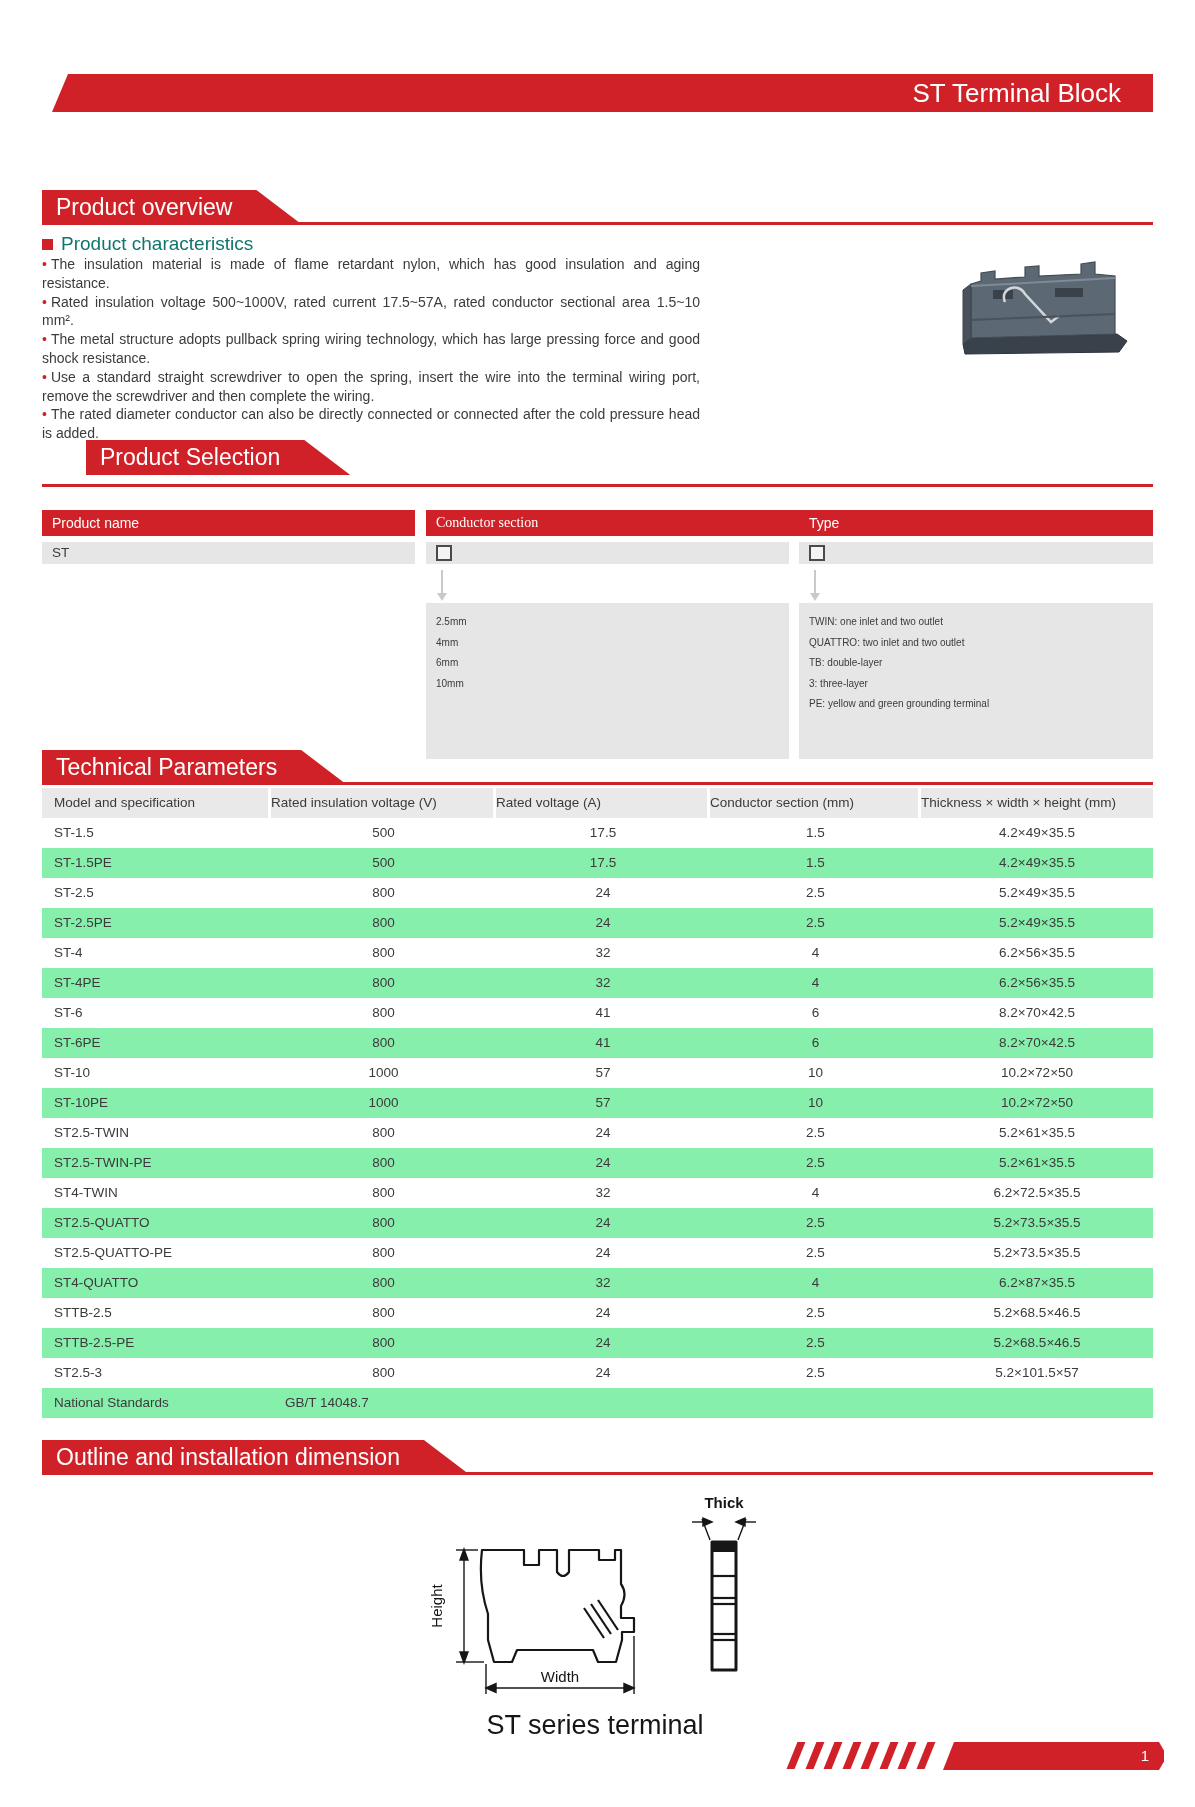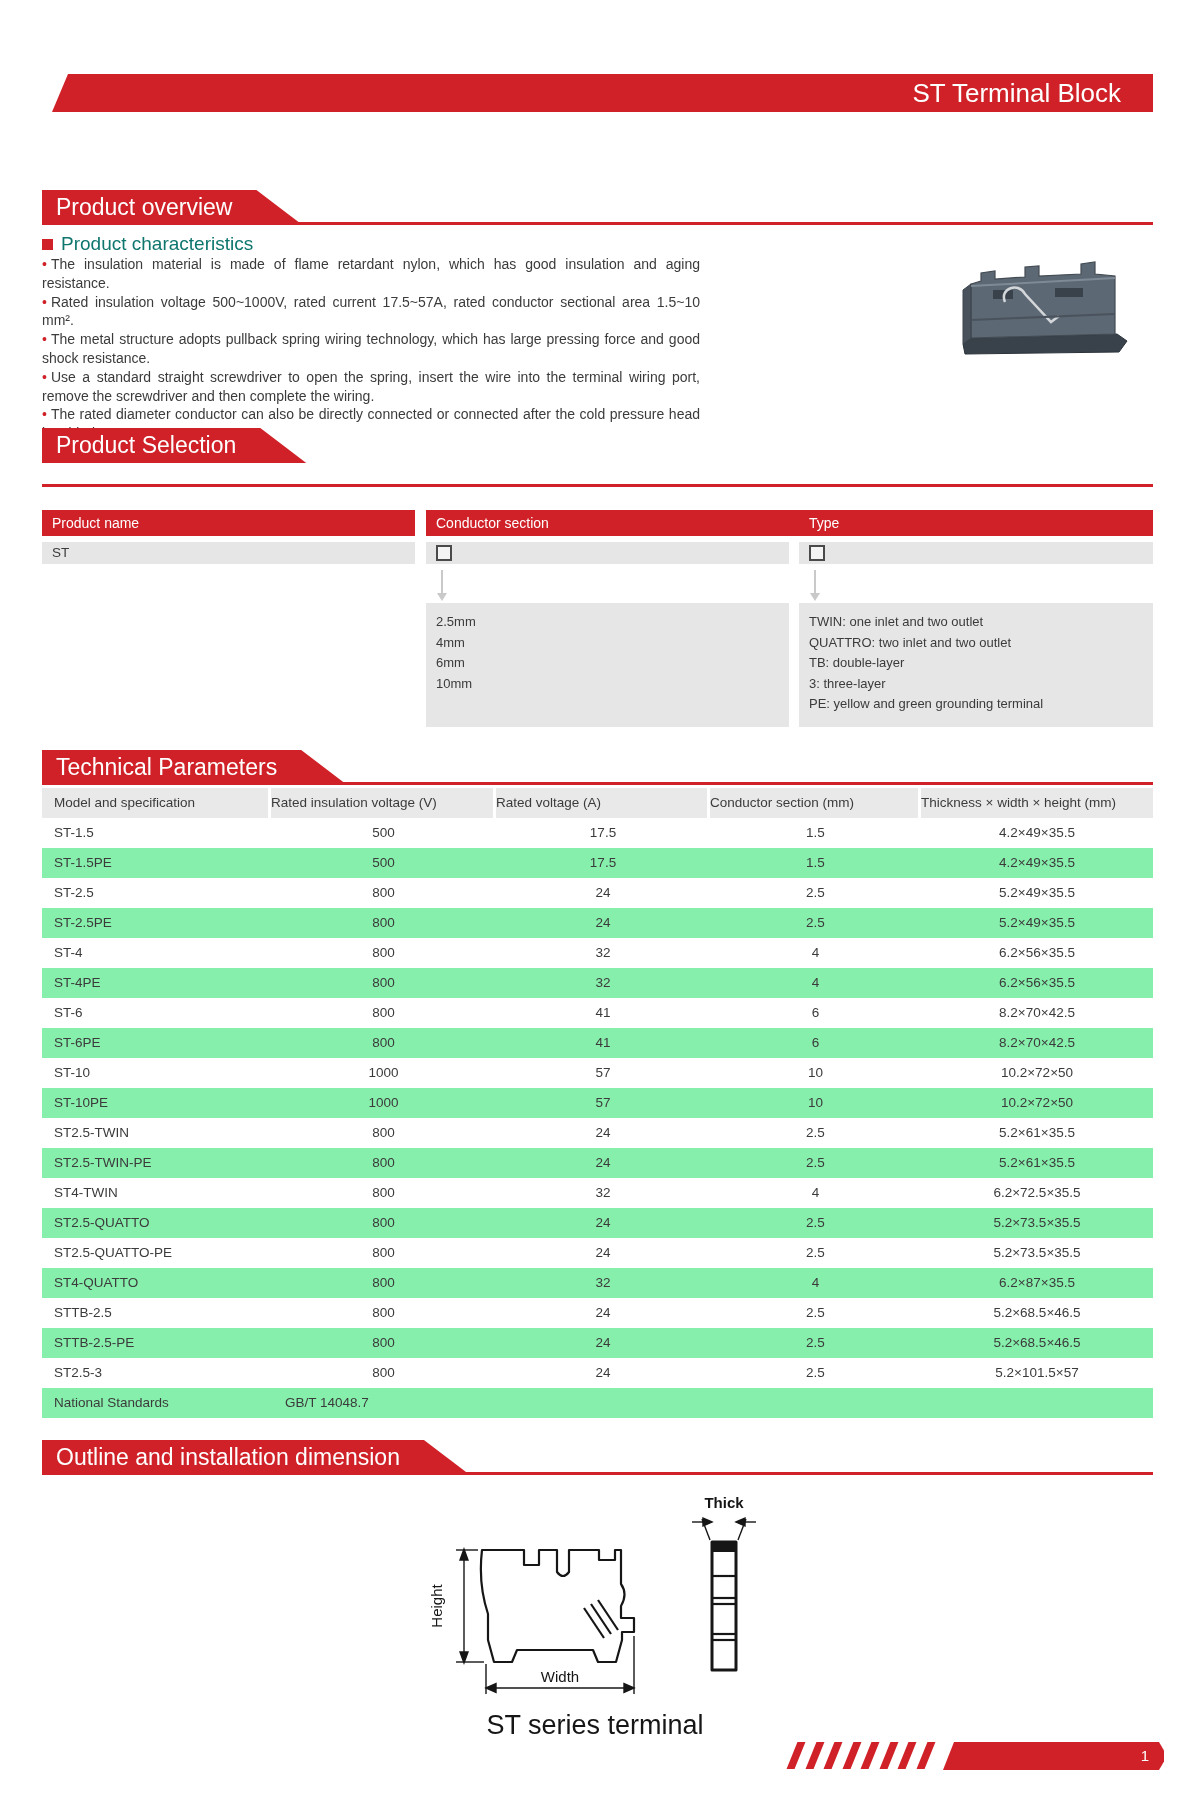--- a/index.html
+++ b/index.html
@@ -32,22 +32,22 @@
   
   .sel-head{position:absolute;top:510px;height:26px;background:#cf2127;color:#fff;
             font-size:14px;line-height:26px;padding-left:10px;box-sizing:border-box;}
   .sel-val{position:absolute;top:542px;height:22px;background:#e6e6e6;box-sizing:border-box;
            font-size:13.5px;line-height:22px;color:#3b3b3b;padding-left:10px;}
   .checkbox{width:12px;height:12px;border:2px solid #4a4a4a;background:#f4f4f4;
             margin-top:3px;box-sizing:content-box;}
   .arrow-line{position:absolute;top:570px;width:2px;height:24px;background:#c9c9c9;}
   .arrow-head{position:absolute;top:593px;width:0;height:0;border-left:5px solid transparent;
               border-right:5px solid transparent;border-top:8px solid #c9c9c9;}
-  .opt-box{position:absolute;top:603px;height:124px;background:#e6e6e6;box-sizing:border-box;
-           padding:9px 6px 0 10px;font-size:13px;line-height:20.5px;color:#3b3b3b;}
+  .opt-box{position:absolute;top:603px;height:156px;background:#e6e6e6;box-sizing:border-box;
+           padding:9px 6px 0 10px;font-size:10px;line-height:20.5px;color:#3b3b3b;}
 
   
   #tt-header{position:absolute;left:42px;top:788px;width:1111px;height:42px;display:grid;
              grid-template-columns:226px 222px 211px 208px 232px;column-gap:3px;}
   .th{background:#e9e9e9;height:30px;line-height:30px;font-size:13.5px;color:#3b3b3b;
       text-align:left;}
   .th.model{text-align:left;padding-left:12px;}
   #tt-rows{position:absolute;left:42px;top:818px;width:1111px;}
   .trow{display:grid;grid-template-columns:229px 225px 214px 211px 232px;height:30px;
         line-height:30px;background:#ffffff;}
@@ -98,24 +98,24 @@
              L180,88 36,92 Z" fill="#5c6874" stroke="#434b53" stroke-width="1.2"></path>
     <polygon points="36,38 36,92 28,98 28,44" fill="#49525c" stroke="#3c444c" stroke-width="1"></polygon>
     <line x1="36" y1="40" x2="180" y2="32" stroke="#7e8a95" stroke-width="2"></line>
     <rect x="120" y="42" width="28" height="9" fill="#39424b"></rect>
     <rect x="58" y="44" width="20" height="9" fill="#39424b"></rect>
     <path d="M70,56 C64,42 84,36 90,48 L116,76 L124,70" fill="none" stroke="#d4d7da" stroke-width="2.5"></path>
     <line x1="36" y1="74" x2="180" y2="68" stroke="#4a535d" stroke-width="2"></line>
   </svg>
 
   <div class="banner-line" style="top:484px;"></div>
-  <div class="banner" style="top:428px;">Product Selection</div>
+  <div class="banner" style="top:440px;margin-left:44px;">Product Selection</div>
 
   <div class="sel-head" style="left:42px;width:373px;">Product name</div>
-  <div class="sel-head" style="left:426px;width:410px;">Conductor section</div>
+  <div class="sel-head" style="left:426px;width:410px;font-family:Liberation Serif, serif;">Conductor section</div>
   <div class="sel-head" style="left:799px;width:354px;">Type</div>
 
   <div class="sel-val" style="left:42px;width:373px;">ST</div>
   <div class="sel-val" style="left:426px;width:363px;">
     <div class="checkbox"></div>
   </div>
   <div class="sel-val" style="left:799px;width:354px;">
     <div class="checkbox"></div>
   </div>
 

